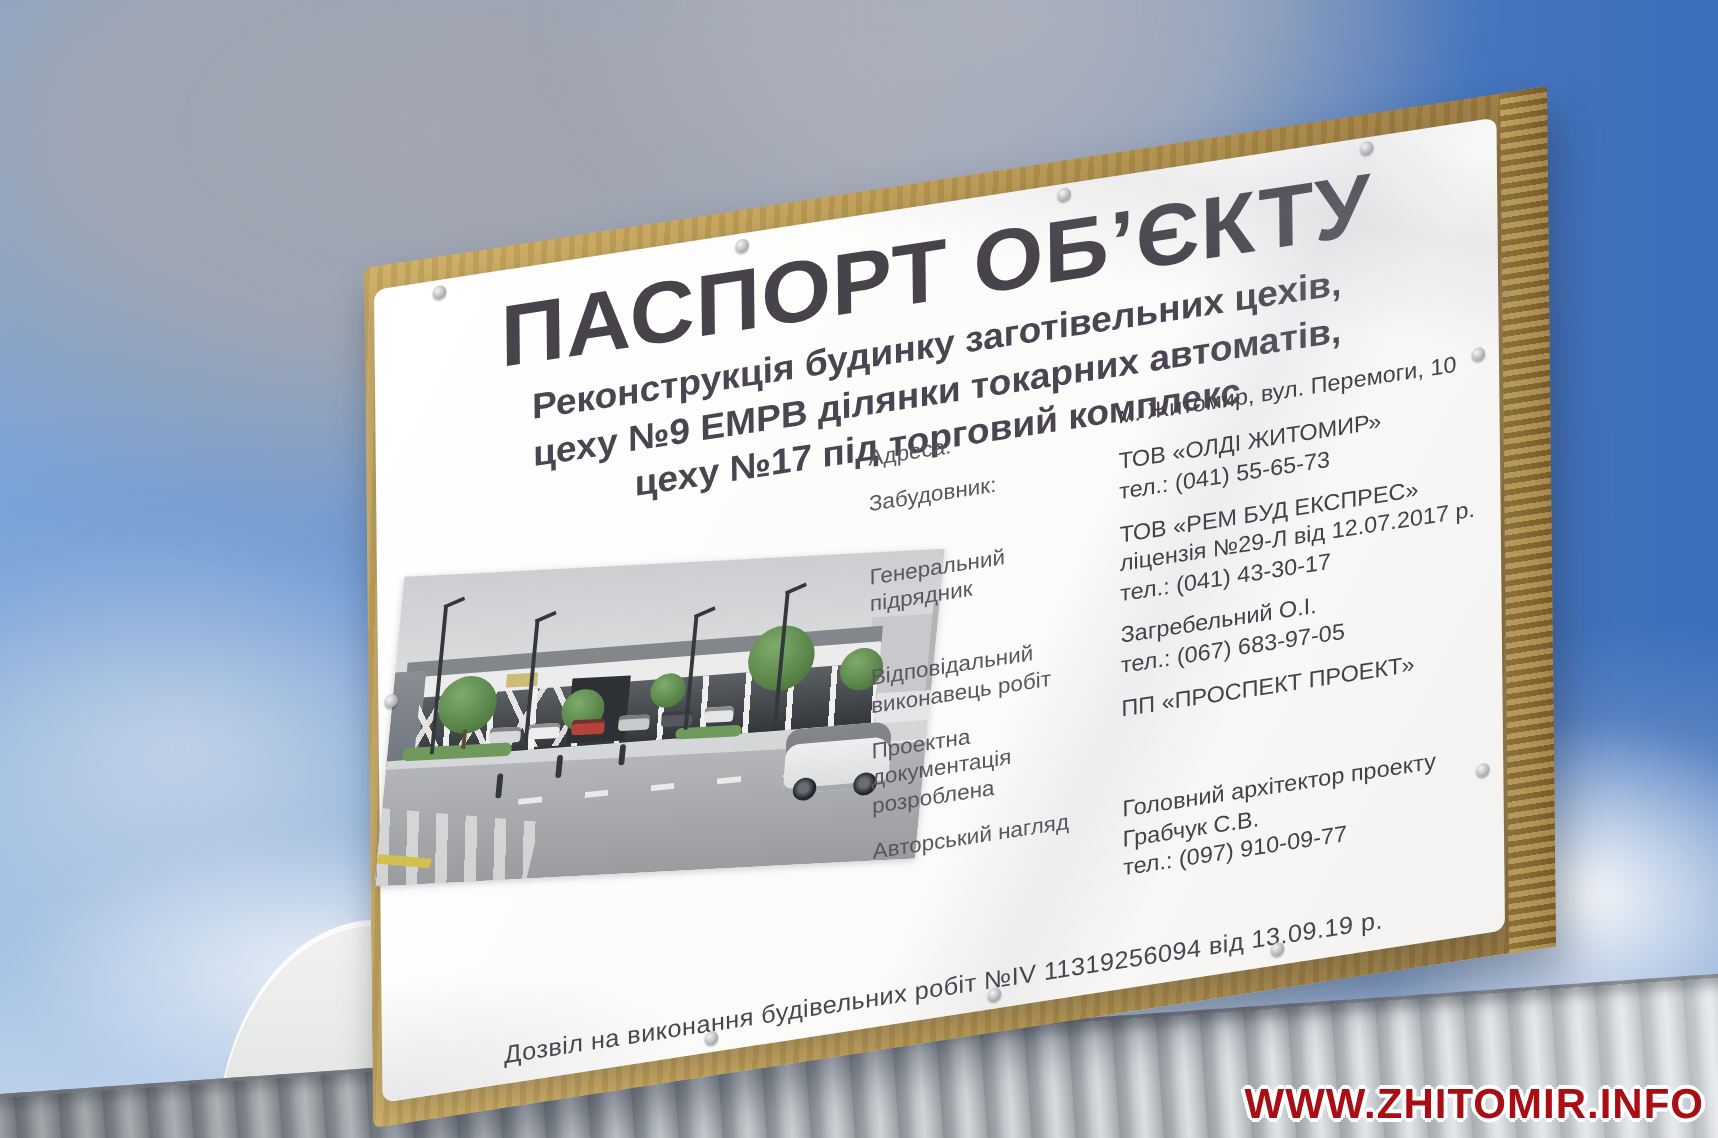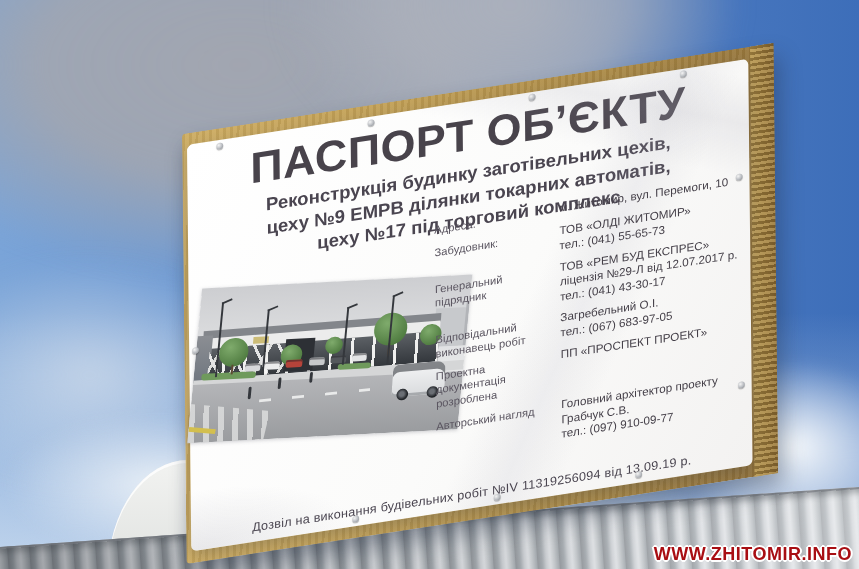--- a/index.html
+++ b/index.html
@@ -107,21 +107,21 @@
   .r-suv{left:206px;top:90px;width:54px;height:34px;transform:rotate(-2deg);}
   .r-suv .body{position:absolute;inset:0;border-radius:7px 9px 4px 4px;background:linear-gradient(#f4f5f6,#d9dbdd);
     box-shadow:inset 0 8px 0 rgba(40,44,50,.55), inset 0 -3px 0 rgba(90,94,99,.4);}
   .r-suv .w1,.r-suv .w2{position:absolute;bottom:-4px;width:12px;height:12px;border-radius:50%;
     background:radial-gradient(circle at 45% 45%, #6a6e74 25%, #23262a 60%);}
   .r-suv .w1{left:5px;} .r-suv .w2{right:6px;}
   .r-lamp{width:2px;background:#34373c;}
   .r-lamp .arm{position:absolute;top:0;left:0;width:11px;height:2px;background:#34373c;
     transform:rotate(-22deg);transform-origin:0 50%;}
 
-  .watermark{position:absolute;right:7px;bottom:4px;font-size:18px;font-weight:bold;
+  .watermark{position:absolute;right:7px;bottom:4px;font-size:21px;font-weight:bold;
     letter-spacing:.5px;color:#a80e13;
     text-shadow:-1px -1px 0 #fff,1px -1px 0 #fff,-1px 1px 0 #fff,1px 1px 0 #fff,-2px 0 0 #fff,2px 0 0 #fff,0 -2px 0 #fff,0 2px 0 #fff;}
 </style>
 </head>
 <body>
 
 <div class="scene">
 
   <div class="cloud cloud-gray-1"></div>
   <div class="cloud cloud-gray-2"></div>

